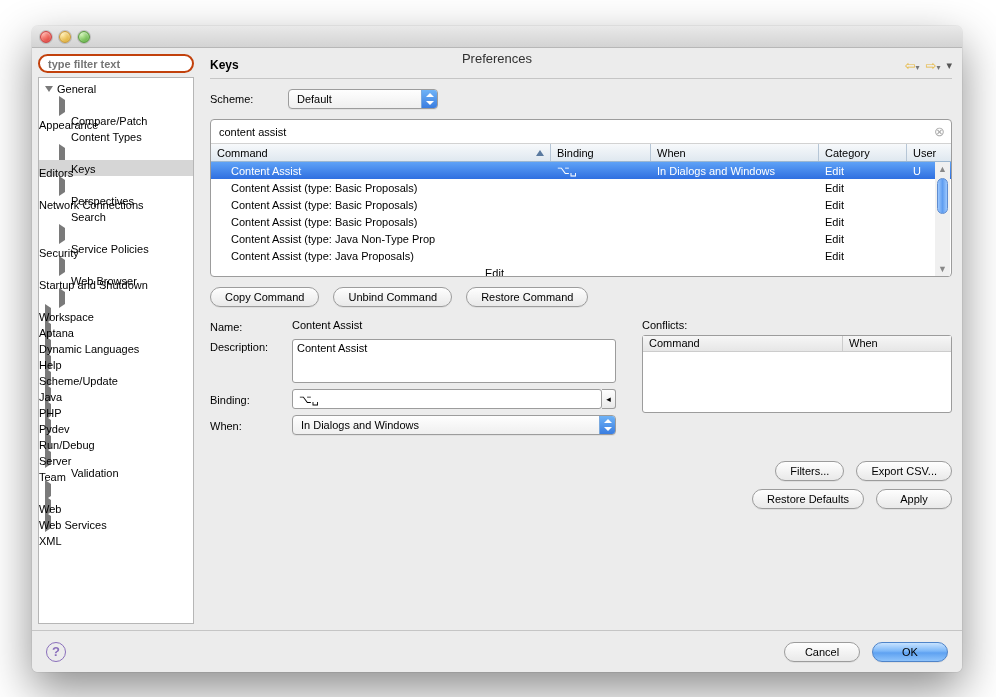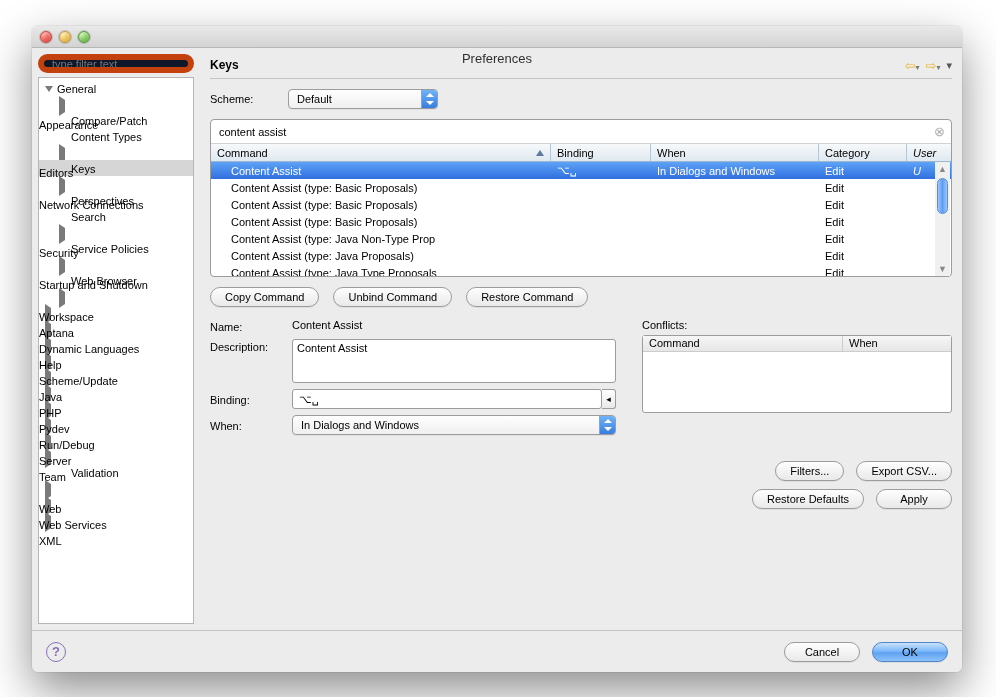--- a/index.html
+++ b/index.html
@@ -52,26 +52,27 @@
   .sidebar {
     width: 190px;
     padding: 6px 6px 6px 6px;
     display: flex;
     flex-direction: column;
     gap: 4px;
   }
   .filter-input {
     width: 100%;
     height: 19px;
-    border: 6px solid #c2410c;
+    border: 2px solid #c2410c;
     border-radius: 10px;
     padding: 0 8px;
     font-size: 11px;
-    background: #0f172a;
+    background: #ffffff;
     color: #888;
+    font-weight: bold;
   }
   .tree {
     flex: 1;
     background: #fff;
     border: 1px solid #b6b6b6;
     overflow: auto;
     padding-top: 2px;
   }
   .node { white-space: nowrap; height: 16px; line-height: 16px; }
   .node.sel { background: #d6d6d6; }
@@ -188,21 +189,21 @@
   .trow.sel {
     background: linear-gradient(#5ea2f7,#2f6fe0);
     color:#fff;
   }
   .td { padding:1px 6px 1px 20px; overflow:hidden; white-space:nowrap; }
   .td.binding,.td.when,.td.cat,.td.user { padding-left:6px; }
   .c-cmd  { width:340px; }
   .c-bind { width:100px; }
   .c-when { width:168px; }
   .c-cat  { width:88px; }
-  .c-user { width:44px;font-style:italic; }
+  .c-user { width:44px; }
 
   .vscroll {
     position:absolute; right:1px; top:0; bottom:0; width:15px;
     background:#f0f0f0;
     display:flex; flex-direction:column; align-items:center;
   }
   .vscroll .cap { height:14px; width:100%; display:flex; align-items:center; justify-content:center; color:#888; font-size:9px; }
   .vscroll .thumb {
     width:11px; height:36px; margin-top:2px;
     border-radius:6px;
@@ -390,21 +391,20 @@
               <div class="td c-user user"></div>
             </div>
             <div class="trow">
               <div class="td c-cmd">Content Assist (type: Java Proposals)</div>
               <div class="td c-bind binding"></div>
               <div class="td c-when when"></div>
               <div class="td c-cat cat">Edit</div>
               <div class="td c-user user"></div>
             </div>
             <div class="trow">
-              <div class="td c-cmd">Content Assist (type: Java Type Proposals</div>
               <div class="td c-bind binding"></div>
               <div class="td c-when when"></div>
               <div class="td c-cat cat">Edit</div>
               <div class="td c-user user"></div>
             </div>
             <div class="vscroll">
             <div class="cap">▲</div>
             <div class="thumb"></div>
             <div style="flex:1"></div>
             <div class="cap">▼</div>

